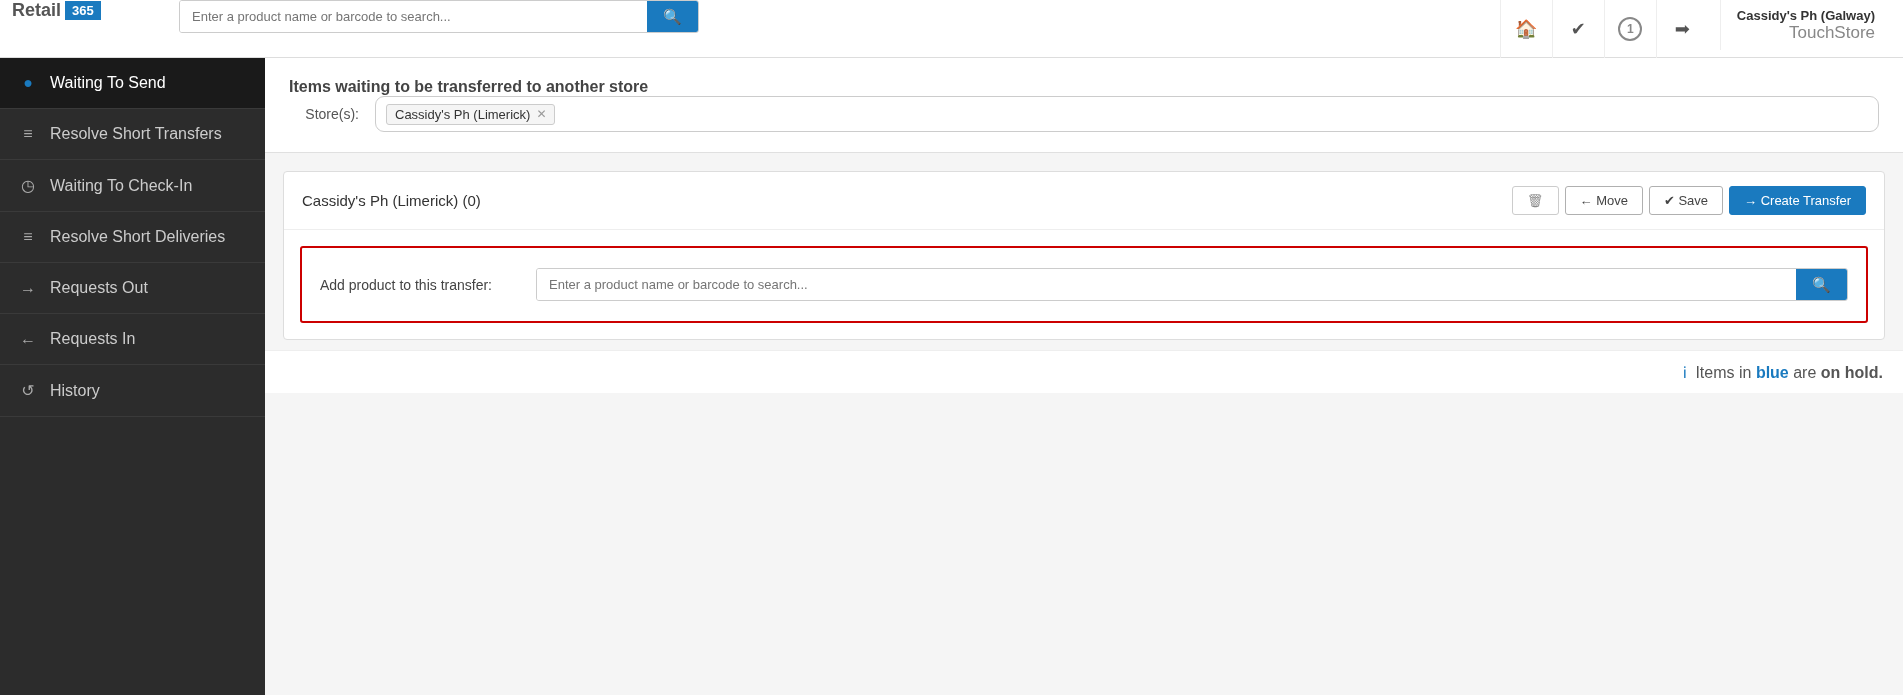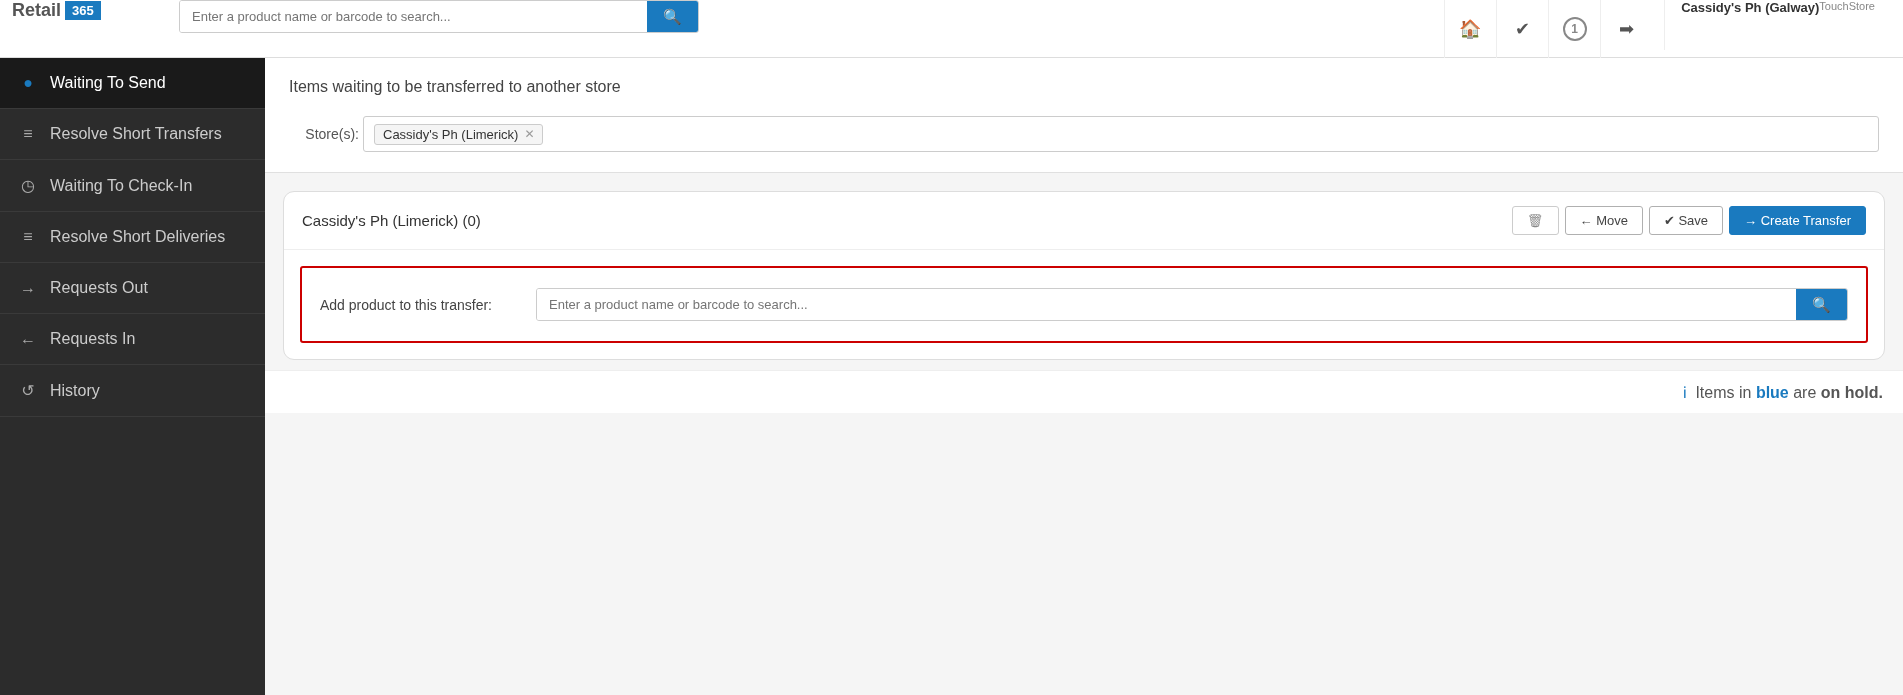--- a/index.html
+++ b/index.html
@@ -86,26 +86,26 @@
       justify-content: center;
       font-size: 12px;
       font-weight: bold;
       color: #888;
     }
     .header-user {
       border-left: 1px solid #eee;
       padding: 0 16px;
       height: 50px;
       display: flex;
-      flex-direction: row;
+      flex-direction: column;
       justify-content: center;
       text-align: right;
     }
     .header-user-name { font-size: 13px; font-weight: 600; color: #333; }
-    .header-user-sub { font-size: 11px; color: #888; }
+    .header-user-sub { font-size: 17px; color: #888; }
 
     
     .layout {
       display: flex;
       height: calc(695px - 58px);
     }
 
     
     .sidebar {
       width: 265px;
@@ -146,39 +146,38 @@
 
     
     .page-section {
       background: #fff;
       margin: 0;
       padding: 20px 24px;
       border-bottom: 1px solid #e0e0e0;
     }
     .page-title {
       font-size: 16px;
-      font-weight: 400;
+      font-weight: 700;
       color: #444;
-      margin-bottom: 20px;
     }
     .stores-row {
       display: flex;
       align-items: center;
-      gap: 4px;
+      gap: 16px;
     }
     .stores-label {
       font-size: 14px;
       color: #555;
       min-width: 70px;
       text-align: right;
     }
     .stores-input {
       flex: 1;
       border: 1px solid #ccc;
-      border-radius: 3px;
+      border-radius: 9px;
       padding: 6px 10px;
       min-height: 36px;
       display: flex;
       align-items: center;
       gap: 6px;
     }
     .tag {
       background: #f5f5f5;
       border: 1px solid #ccc;
       border-radius: 3px;
@@ -192,21 +191,21 @@
       cursor: pointer;
       color: #999;
       font-size: 12px;
     }
 
     
     .transfer-section {
       background: #fff;
       margin: 18px 18px 0 18px;
       border: 1px solid #ddd;
-      border-radius: 11px;
+      border-radius: 4px;
     }
     .transfer-header {
       display: flex;
       align-items: center;
       justify-content: space-between;
       padding: 14px 18px;
       border-bottom: 1px solid #eee;
     }
     .transfer-title {
       font-size: 15px;

